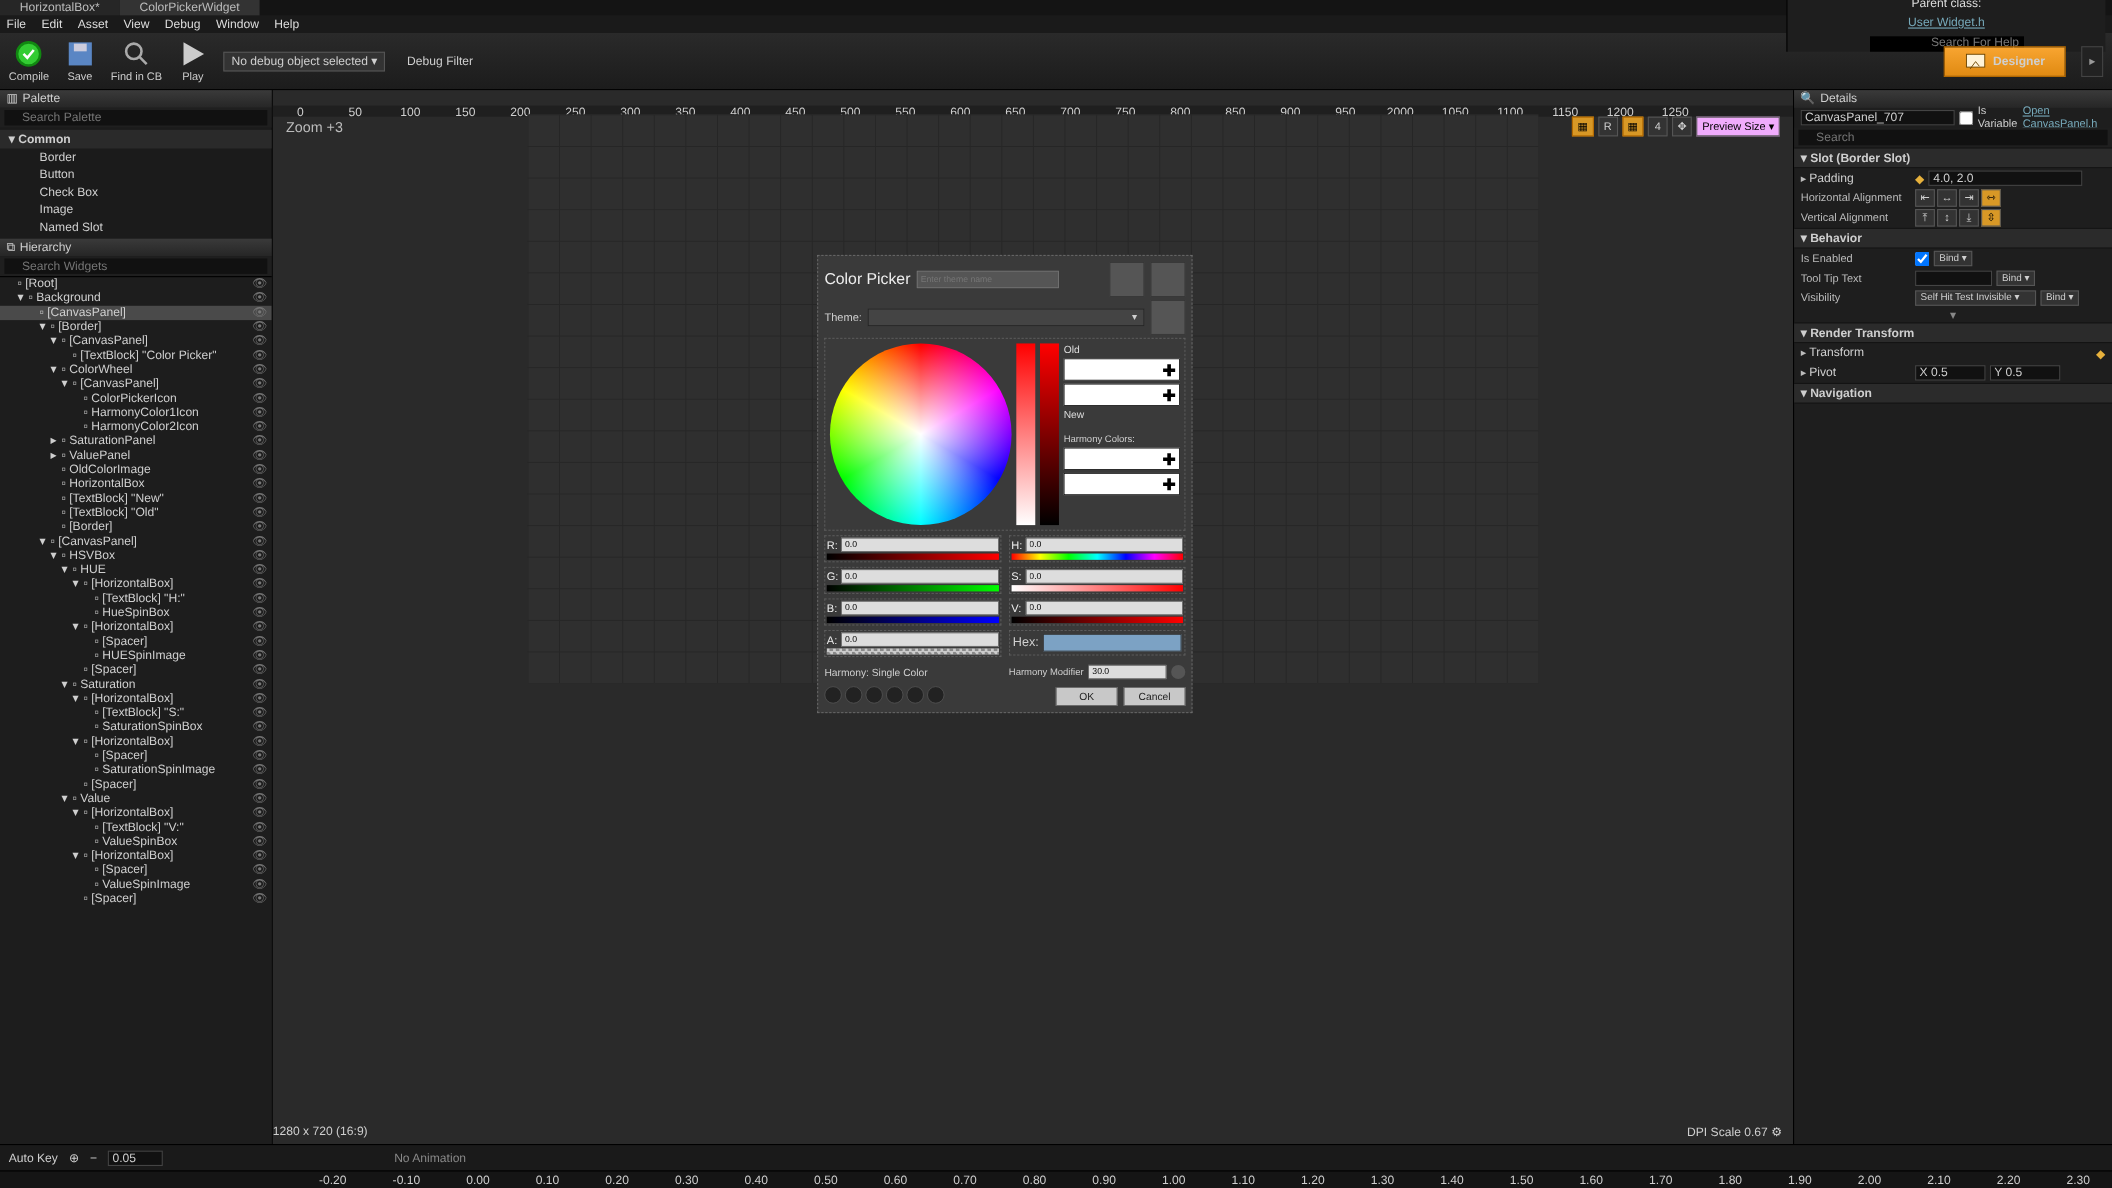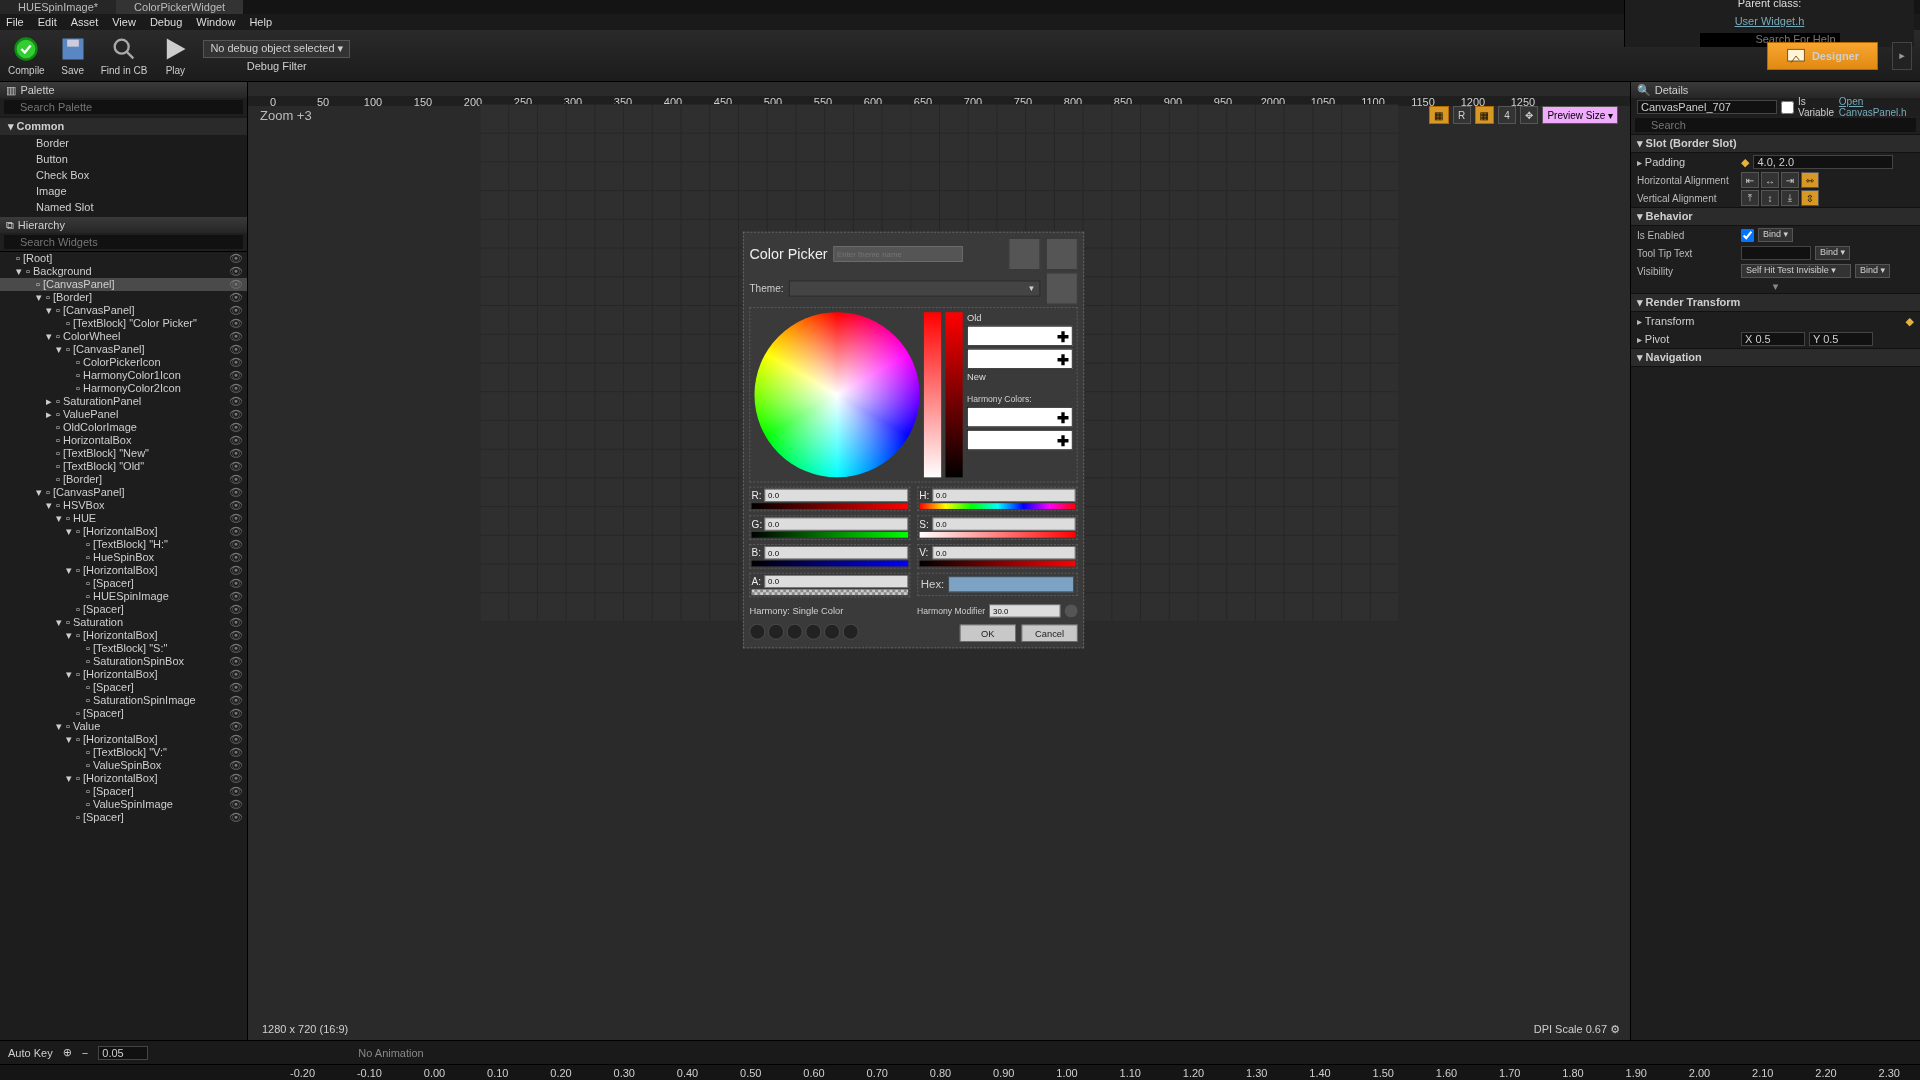--- a/index.html
+++ b/index.html
@@ -30,21 +30,21 @@
 .tree-row .eye { position:absolute; right:4px; color:#777;}
 .tree-row.sel { background:#4a4a4a;}
 .viewport { flex:1; position:relative; background:#2a2a2a; display:flex; justify-content:center; align-items:flex-start; }
 .viewport-inner { margin-top:22px; width:1280px; height:720px; transform:scale(0.718); transform-origin:top center; background:#2f2f2f; background-image:linear-gradient(#262626 1px,transparent 1px),linear-gradient(90deg,#262626 1px,transparent 1px); background-size:40px 40px; position:relative; }
 .ruler-h { position:absolute; top:14px; left:0; right:0; height:10px; background:#1f1f1f; font-size:9px; color:#888; display:flex;}
 .ruler-h span{ width:50px; text-align:center;}
 .zoom-badge { position:absolute; top:26px; left:12px; color:#bbb; font-size:13px;}
 .vp-btns { position:absolute; top:24px; right:12px; display:flex; gap:4px;}
 .vp-btns .b { background:#333; border:1px solid #555; height:18px; min-width:18px; padding:0 4px; display:flex; align-items:center; justify-content:center; font-size:10px;}
 .vp-btns .b.on { background:#d89826; color:#000; border-color:#b36800;}
-.footbar { position:absolute; bottom:4px; left:14px; right:10px; display:flex; justify-content:space-between; color:#aaa; font-size:12px;}
+.footbar { position:absolute; bottom:4px; left:0; right:10px; display:flex; justify-content:space-between; color:#aaa; font-size:12px;}
 .right { width:290px; border-left:1px solid #000; background:#1e1e1e; display:flex; flex-direction:column;}
 .det-row { display:flex; align-items:center; height:18px; padding:0 6px; gap:4px;}
 .det-group { background:#2b2b2b; padding:2px 6px; font-weight:bold; border-top:1px solid #111; border-bottom:1px solid #111;}
 .det-field { width:140px; background:#111; border:1px solid #444; height:14px; padding:0 3px;}
 .det-lbl { flex:0 0 100px; font-size:10px; color:#bbb;}
 .bindbtn { background:#333; border:1px solid #555; height:14px; padding:0 4px; font-size:9px;}
 .align-btns { display:flex; gap:2px;}
 .align-btn { width:18px; height:16px; background:#333; border:1px solid #555; display:flex; align-items:center; justify-content:center; font-size:10px;}
 .align-btn.on { background:#d89826; color:#000;}
 
@@ -76,21 +76,21 @@
 
 .animbar { height:24px; background:#1a1a1a; border-top:1px solid #000; display:flex; align-items:center; padding:0 8px; gap:10px;}
 .timeline { height:30px; background:#151515; position:relative; border-top:1px solid #000;}
 .timeline .ticks { position:absolute; top:2px; left:290px; right:20px; display:flex; justify-content:space-between; color:#666; font-size:9px;}
 svg { display:block; }
 </style>
 </head>
 <body>
 
 <div class="titlebar">
-  <div class="tab-asset">HUESpinImage*</div>
+  <div class="tab-asset">HorizontalBox*</div>
   <div class="tab-asset" style="background:#333">ColorPickerWidget</div>
   <div style="margin-left:auto;display:flex;gap:6px;padding-right:6px">
     <span>—</span>
     <span>▢</span>
     <span>✕</span>
   </div>
 </div>
 
 <div class="menubar">
   <span>File</span>
@@ -128,21 +128,21 @@
         <line x1="14" y1="14" x2="20" y2="20" stroke="#aaa" stroke-width="2"></line>
       </svg>
     <span class="lbl">Find in CB</span>
   </div>
   <div class="toolbtn">
     <svg class="ic" viewBox="0 0 24 24">
         <polygon points="5,3 21,12 5,21" fill="#ccc"></polygon>
       </svg>
     <span class="lbl">Play</span>
   </div>
-  <div style="display:flex;flex-direction:column;align-items:center;gap:2px">
+  <div style="display:flex;align-items:center;gap:20px">
     <div class="debugobj">No debug object selected ▾</div>
     <span class="lbl">Debug Filter</span>
   </div>
   <div class="designer-btn">
     <svg width="20" height="20" viewBox="0 0 24 24">
         <rect x="2" y="4" width="20" height="14" fill="#fff3d8" stroke="#6a4400"></rect>
         <path d="M6 20 l6 -8 l4 5" stroke="#6a4400" fill="none"></path>
       </svg>
     <span>Designer</span>
   </div>

